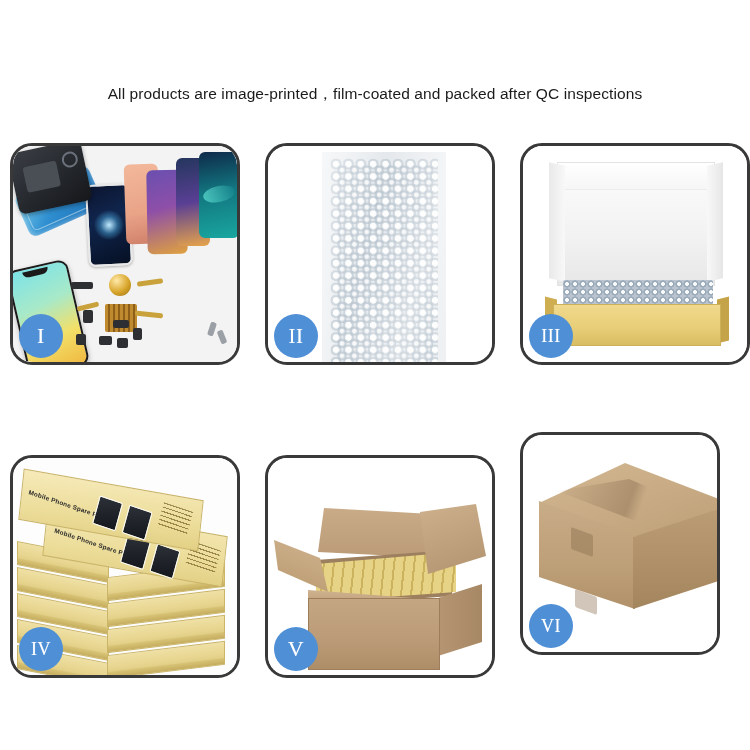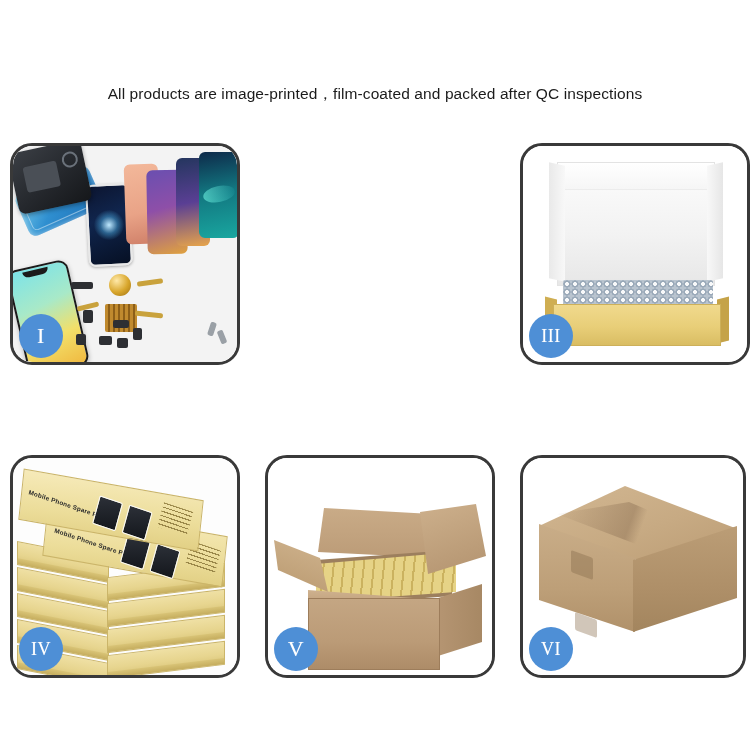--- a/index.html
+++ b/index.html
@@ -43,21 +43,21 @@
     background:#ffffff;
     overflow:hidden;
   }
   .panel .inner { position:absolute; inset:0; overflow:hidden; border-radius:19px; }
 
   .p1 { left:10px;  top:143px; width:230px; height:222px; }
   .p2 { left:265px; top:143px; width:230px; height:222px; }
   .p3 { left:520px; top:143px; width:230px; height:222px; }
   .p4 { left:10px;  top:455px; width:230px; height:223px; }
   .p5 { left:265px; top:455px; width:230px; height:223px; }
-  .p6 { left:520px; top:455px; width:226px; height:223px; }
+  .p6 { left:520px; top:432px; width:200px; height:223px; }
 
   
   .badge {
     position:absolute;
     left:6px; bottom:4px;
     width:44px; height:44px;
     border-radius:50%;
     background:#4e8fd6;
     color:#ffffff;
     display:flex; align-items:center; justify-content:center;
@@ -384,20 +384,31 @@
           <div class="flex-strip" style="left:124px; top:134px; width:26px; height:5px; transform:rotate(-8deg);"></div>
           <div class="flex-strip" style="left:122px; top:166px; width:28px; height:5px; transform:rotate(6deg);"></div>
           <div class="flex-strip" style="left:64px;  top:158px; width:22px; height:5px; transform:rotate(-14deg);"></div>
           <div class="chip" style="left:196px; top:176px; width:6px; height:14px; background:#9aa0a6; transform:rotate(18deg);"></div>
           <div class="chip" style="left:206px; top:184px; width:6px; height:14px; background:#9aa0a6; transform:rotate(-22deg);"></div>
         </div>
       </div>
       <div class="badge narrow">I</div>
     </div>
 
+    <div class="panel p2">
+      <div class="inner">
+        <div class="scene2">
+          <div class="wrap-bg"></div>
+          <div class="bubbles"></div>
+          <div class="bubbles2"></div>
+          <div class="wrap-sheen"></div>
+        </div>
+      </div>
+      <div class="badge">II</div>
+    </div>
 
     <div class="panel p3">
       <div class="inner">
         <div class="scene3">
           <div class="b3-lid"></div>
           <div class="b3-lid-left"></div>
           <div class="b3-lid-right"></div>
           <div class="b3-bubbles"></div>
           <div class="b3-side-l"></div>
           <div class="b3-side-r"></div>

